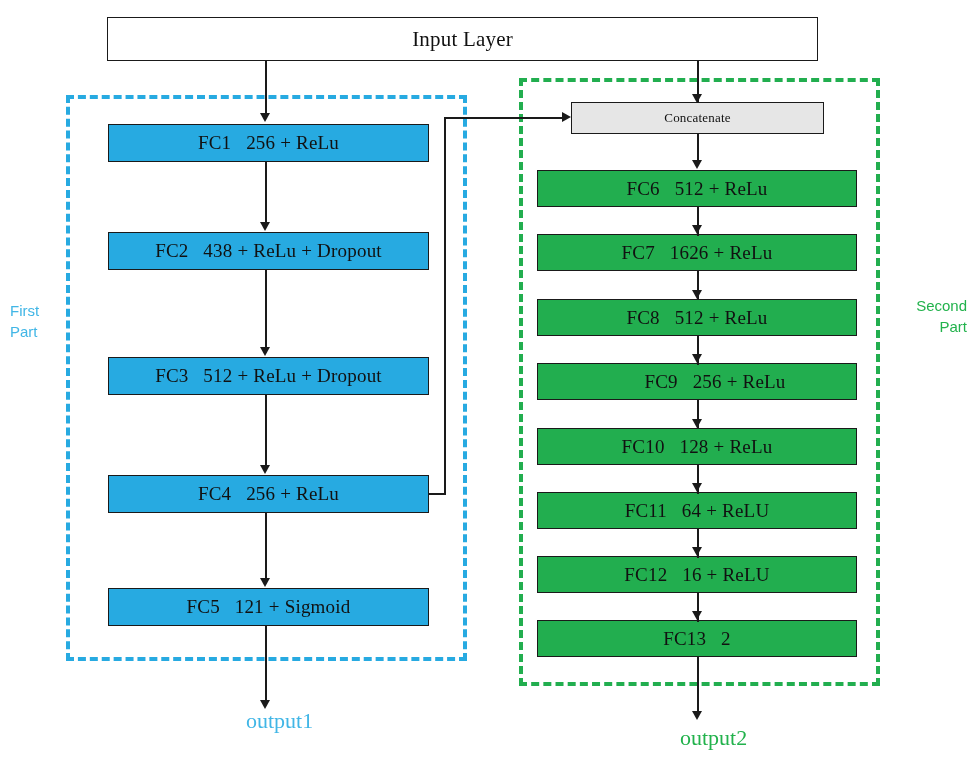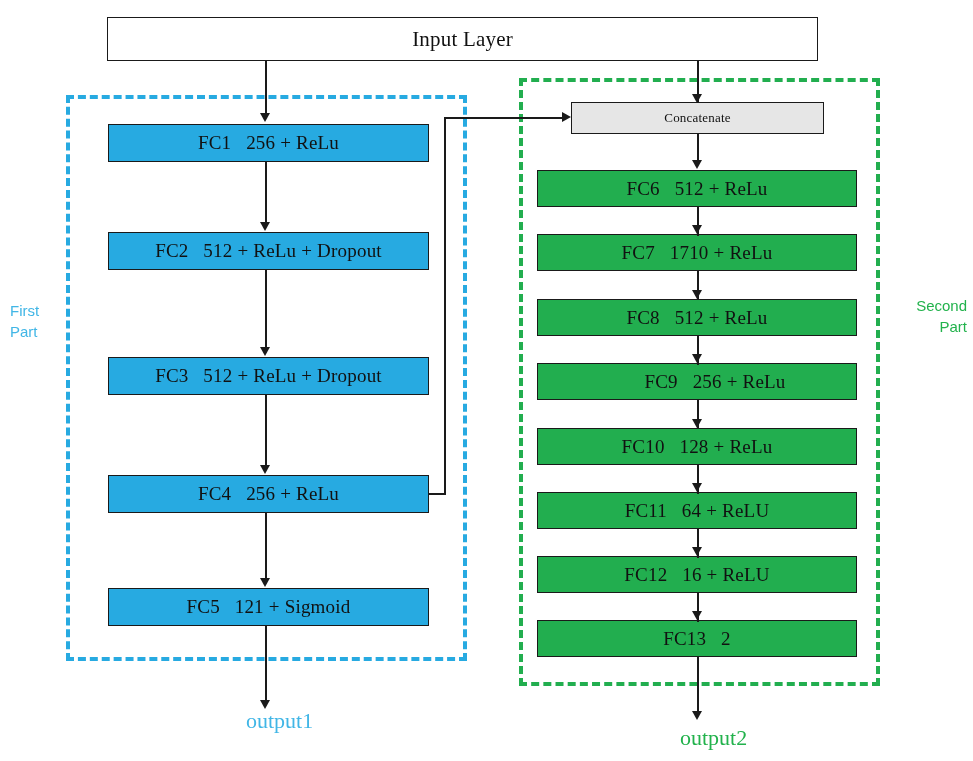--- a/index.html
+++ b/index.html
@@ -131,21 +131,21 @@
 
   <div class="node input-layer" style="left:107px; top:17px; width:711px; height:44px;">Input Layer</div>
 
   <div class="vline" style="left:265px; top:61px; height:54px;"></div>
   <div class="arrow-down" style="left:260px; top:113px;"></div>
 
   <div class="vline" style="left:697px; top:61px; height:41px;"></div>
   <div class="arrow-down" style="left:692px; top:94px;"></div>
 
   <div class="node blue" style="left:108px; top:124px; width:321px; height:38px;">FC1   256 + ReLu</div>
-  <div class="node blue" style="left:108px; top:232px; width:321px; height:38px;">FC2   512 + ReLu + Dropout</div>
+  <div class="node blue" style="left:108px; top:232px; width:321px; height:38px;">FC2   438 + ReLu + Dropout</div>
   <div class="node blue" style="left:108px; top:357px; width:321px; height:38px;">FC3   512 + ReLu + Dropout</div>
   <div class="node blue" style="left:108px; top:475px; width:321px; height:38px;">FC4   256 + ReLu</div>
   <div class="node blue" style="left:108px; top:588px; width:321px; height:38px;">FC5   121 + Sigmoid</div>
 
   <div class="vline" style="left:265px; top:162px; height:62px;"></div>
   <div class="arrow-down" style="left:260px; top:222px;"></div>
 
   <div class="vline" style="left:265px; top:270px; height:79px;"></div>
   <div class="arrow-down" style="left:260px; top:347px;"></div>
 
@@ -163,21 +163,21 @@
   <div class="vline" style="left:444px; top:117px; height:377px;"></div>
   <div class="hline" style="left:444px; top:117px; width:123px;"></div>
   <div class="arrow-right" style="left:562px; top:112px;"></div>
 
   <div class="node concat" style="left:571px; top:102px; width:253px; height:32px;">Concatenate</div>
 
   <div class="vline" style="left:697px; top:134px; height:28px;"></div>
   <div class="arrow-down" style="left:692px; top:160px;"></div>
 
   <div class="node green" style="left:537px; top:170px; width:320px; height:37px;">FC6   512 + ReLu</div>
-  <div class="node green" style="left:537px; top:234px; width:320px; height:37px;">FC7   1710 + ReLu</div>
+  <div class="node green" style="left:537px; top:234px; width:320px; height:37px;">FC7   1626 + ReLu</div>
   <div class="node green" style="left:537px; top:299px; width:320px; height:37px;">FC8   512 + ReLu</div>
   <div class="node green" style="left:537px; top:363px; width:320px; height:37px;padding-left:36px;">FC9   256 + ReLu</div>
   <div class="node green" style="left:537px; top:428px; width:320px; height:37px;">FC10   128 + ReLu</div>
   <div class="node green" style="left:537px; top:492px; width:320px; height:37px;">FC11   64 + ReLU</div>
   <div class="node green" style="left:537px; top:556px; width:320px; height:37px;">FC12   16 + ReLU</div>
   <div class="node green" style="left:537px; top:620px; width:320px; height:37px;">FC13   2</div>
 
   <div class="vline" style="left:697px; top:207px; height:29px;"></div>
   <div class="arrow-down" style="left:692px; top:225px;"></div>
 

